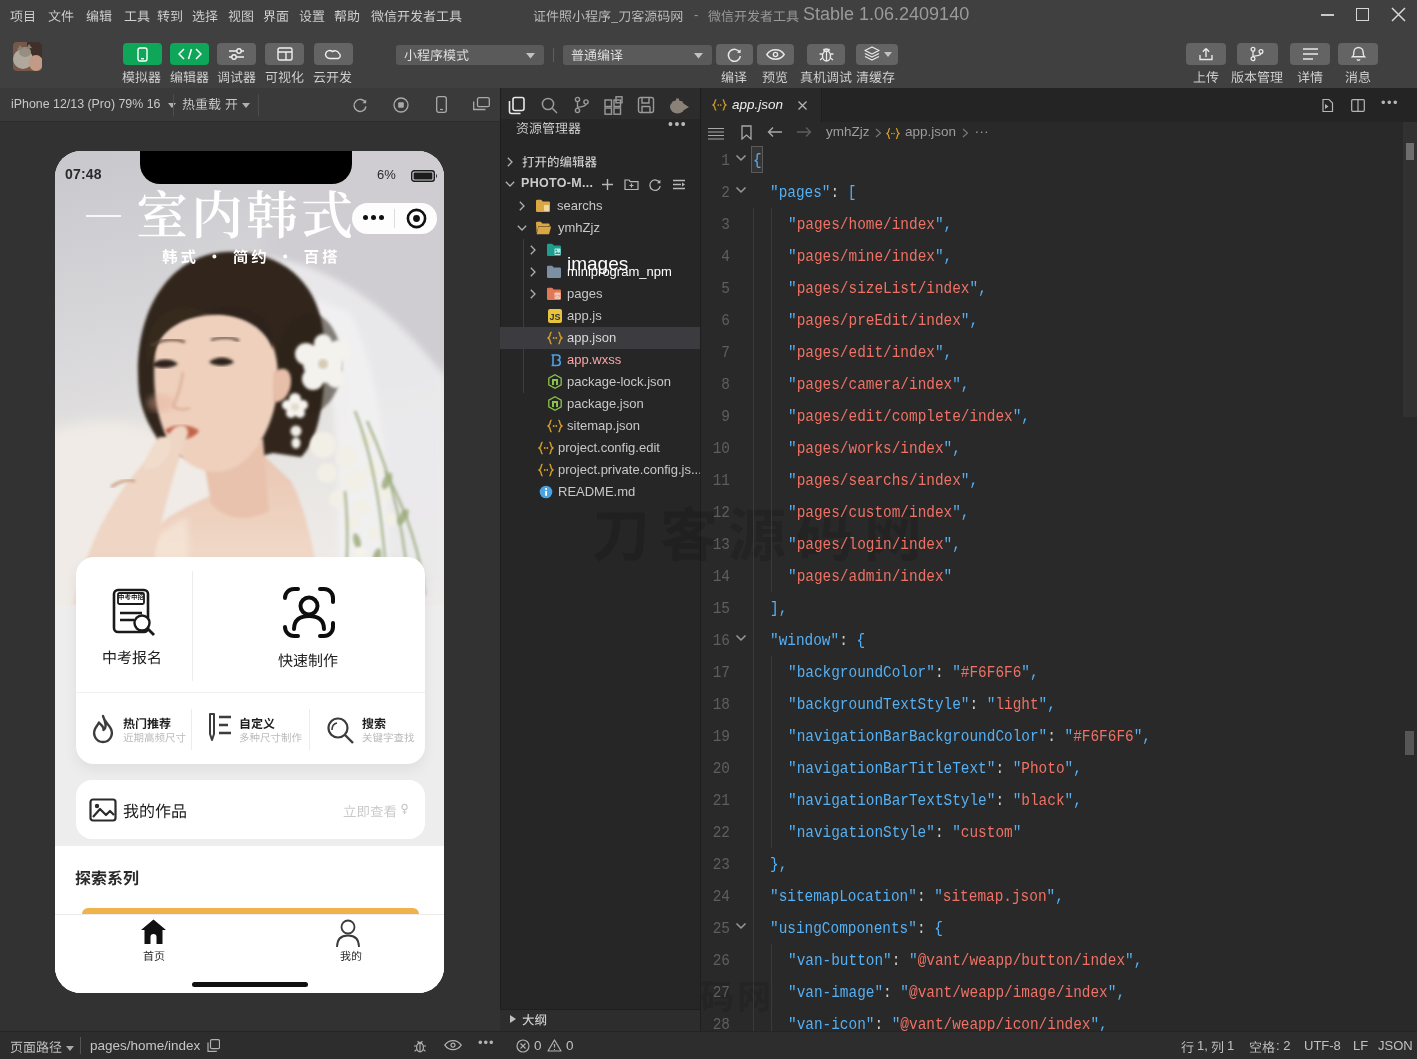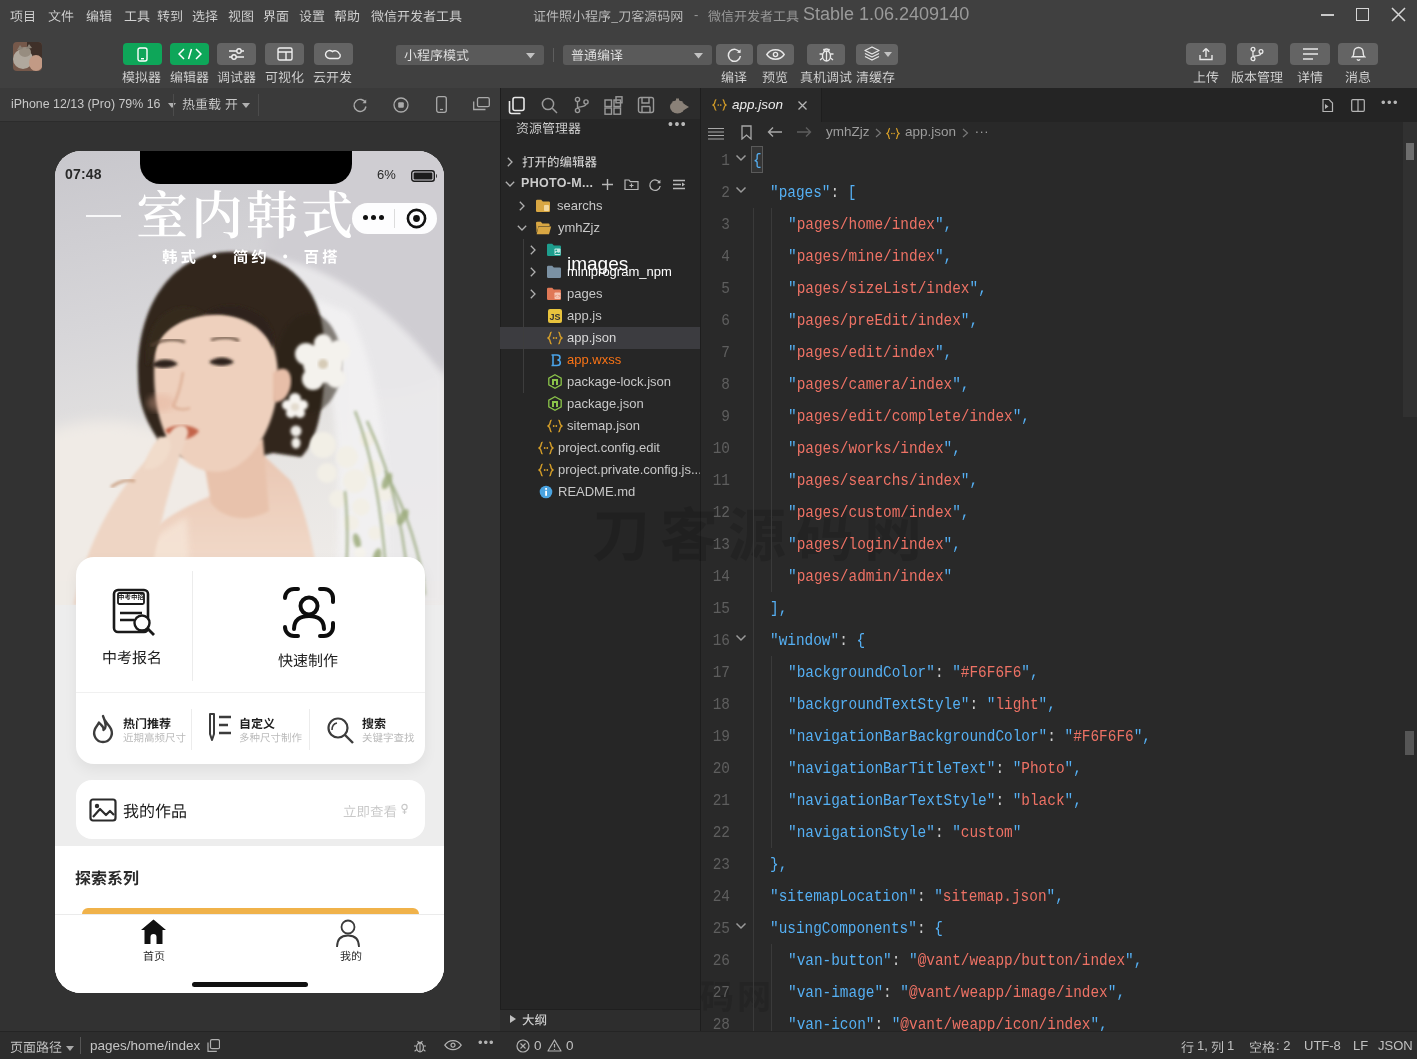--- a/index.html
+++ b/index.html
@@ -593,21 +593,21 @@
 <div class="abs" style="left:567px;top:308px;color:#c8c8c8;font-size:13px">app.js</div>
 <svg class="abs" style="left:547px;top:331px" width="16" height="14" viewBox="0 0 16 14">
       <path d="M4.6 1.2 C 2.8 1.2 3.4 4 2.6 5.4 C 2.2 6.2 1.4 6.6 1 7 C 1.4 7.4 2.2 7.8 2.6 8.6 C 3.4 10 2.8 12.8 4.6 12.8 M11.4 1.2 C 13.2 1.2 12.6 4 13.4 5.4 C 13.8 6.2 14.6 6.6 15 7 C 14.6 7.4 13.8 7.8 13.4 8.6 C 12.6 10 13.2 12.8 11.4 12.8" fill="none" stroke="#d8a028" stroke-width="1.4"></path>
       <circle cx="6.7" cy="7" r="0.9" fill="#d8a028"></circle>
       <circle cx="9.3" cy="7" r="0.9" fill="#d8a028"></circle>
     </svg>
 <div class="abs" style="left:567px;top:330px;color:#d8d8d8;font-size:13px">app.json</div>
 <svg class="abs" style="left:548px;top:353px" width="14" height="14" viewBox="0 0 14 14">
       <path d="M3.5 2 H 9 C 11 2 12 3 12 4.5 C 12 6 11 6.8 9.5 7 C 11 7.2 12.3 8 12.3 9.7 C 12.3 11.5 11 12.5 8.8 12.5 H 3.5 M 5 2 V 12.5" fill="none" stroke="#4aa3e8" stroke-width="1.6"></path>
     </svg>
-<div class="abs" style="left:567px;top:352px;color:#f97316;font-size:13px">app.wxss</div>
+<div class="abs" style="left:567px;top:352px;color:#fca5a5;font-size:13px">app.wxss</div>
 <svg class="abs" style="left:548px;top:374px" width="14" height="15" viewBox="0 0 14 15">
       <path d="M7 0.8 L 13.2 4.2 V 10.8 L 7 14.2 L 0.8 10.8 V 4.2 Z" fill="none" stroke="#8bc34a" stroke-width="1.3"></path>
       <path d="M4 11 V 5 H 10 V 11 H 8 V 7 H 6 V 11 Z" fill="#8bc34a"></path>
     </svg>
 <div class="abs" style="left:567px;top:374px;color:#c8c8c8;font-size:13px">package-lock.json</div>
 <svg class="abs" style="left:548px;top:396px" width="14" height="15" viewBox="0 0 14 15">
       <path d="M7 0.8 L 13.2 4.2 V 10.8 L 7 14.2 L 0.8 10.8 V 4.2 Z" fill="none" stroke="#8bc34a" stroke-width="1.3"></path>
       <path d="M4 11 V 5 H 10 V 11 H 8 V 7 H 6 V 11 Z" fill="#8bc34a"></path>
     </svg>
 <div class="abs" style="left:567px;top:396px;color:#c8c8c8;font-size:13px">package.json</div>

